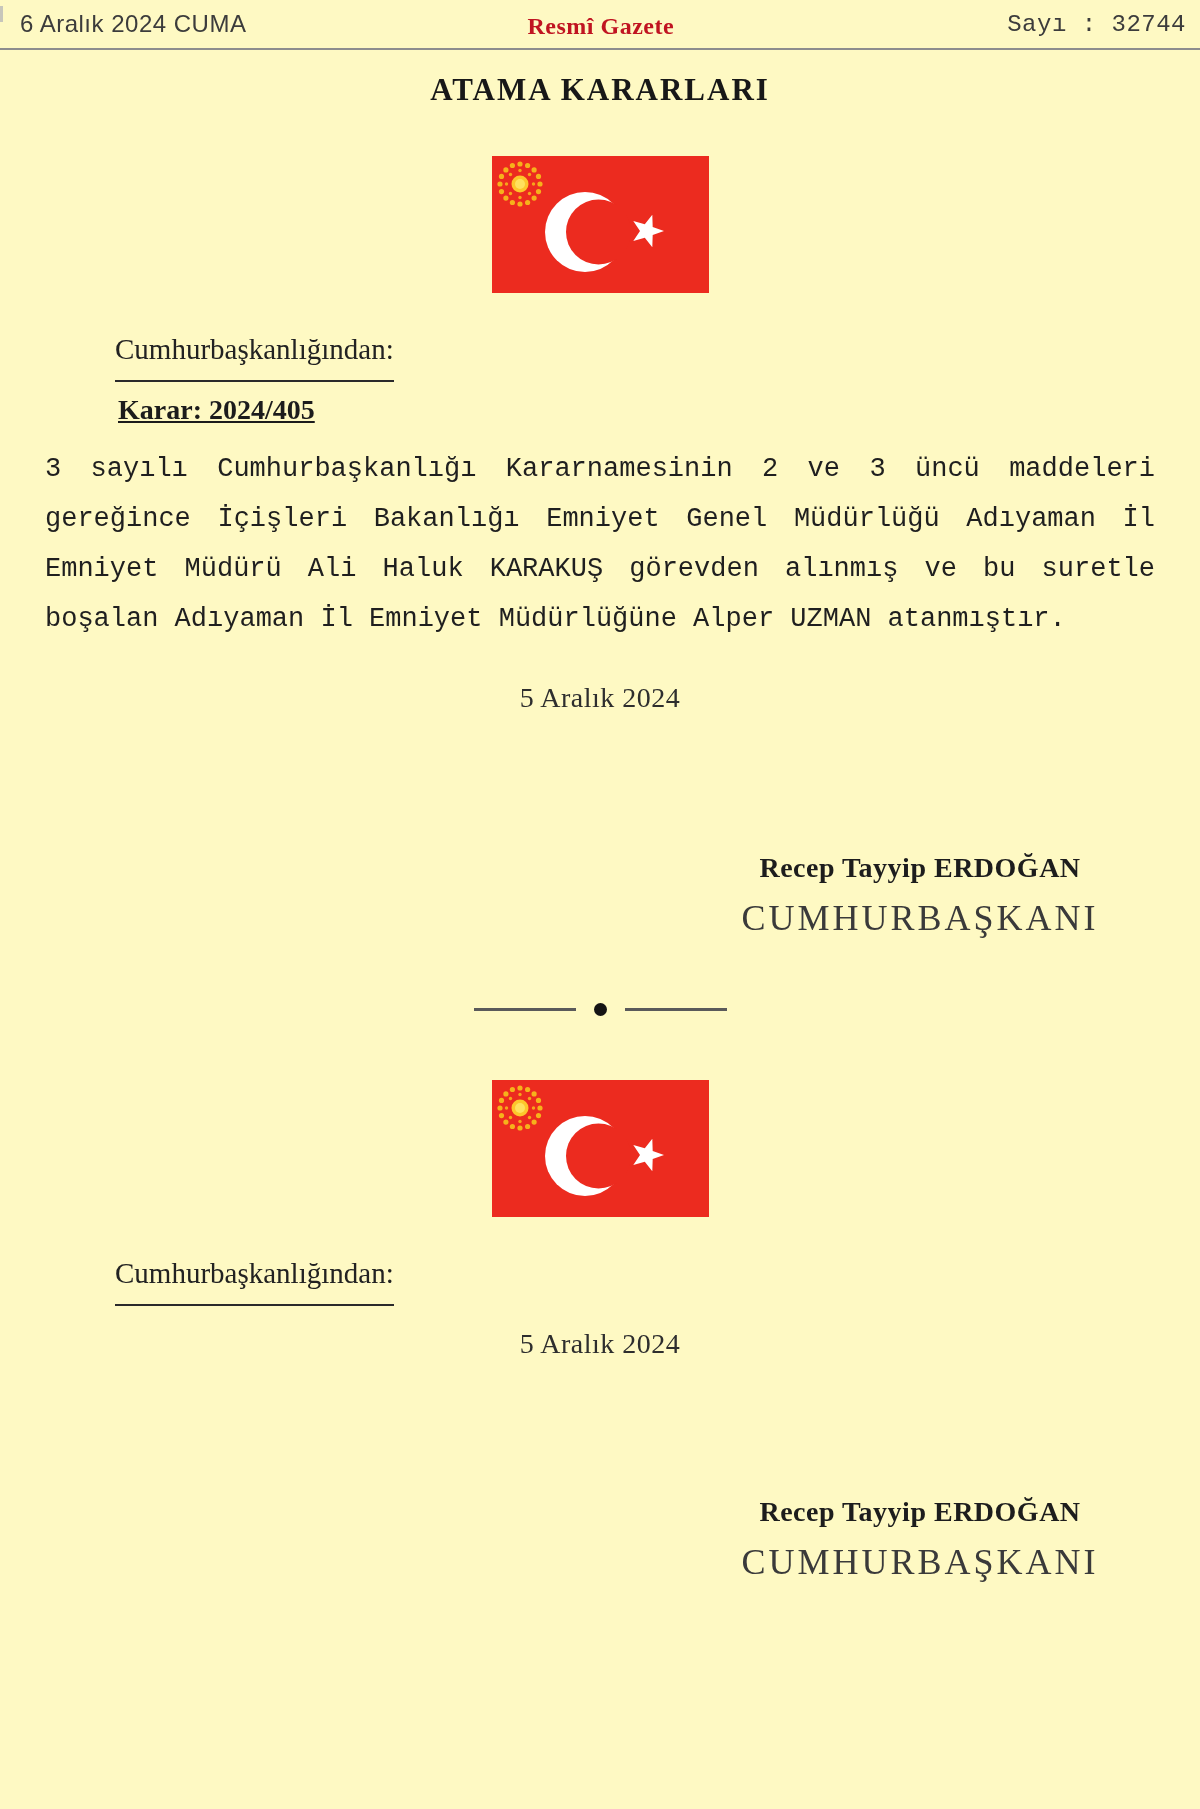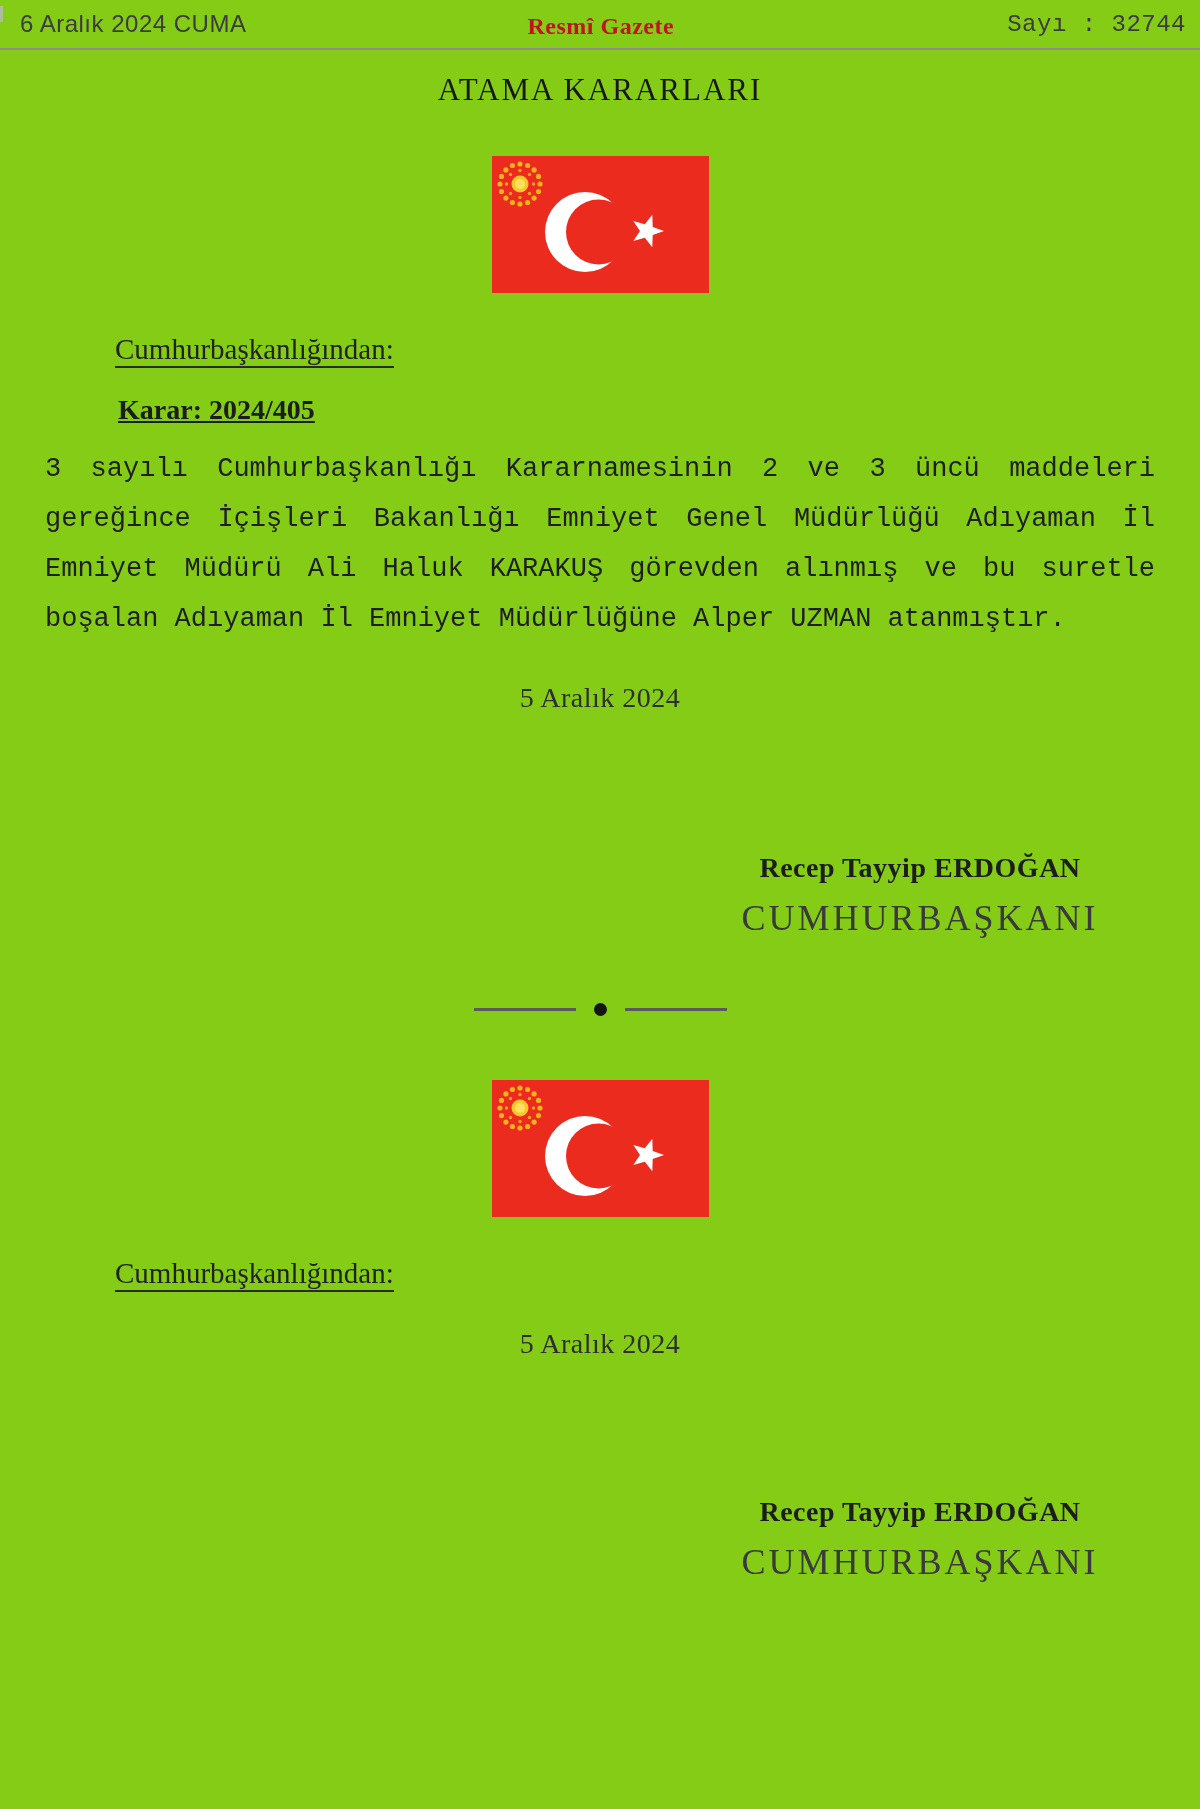--- a/index.html
+++ b/index.html
@@ -1,20 +1,20 @@
 <!DOCTYPE html>
 <html lang="tr"><head>
 <meta charset="utf-8">
 <style>
   html,body{margin:0;padding:0;background:#ffffff;}
   .page{
     position:relative;
     width:1200px;height:1809px;
     margin:0 auto;
-    background:#84cc16;
+    background:#fef9c3;
     font-family:"Liberation Serif", serif;
     color:#1a1a1a;
     overflow:hidden;
   }
   
   .scan-artifact{
     position:absolute;left:0;top:6px;width:3px;height:16px;
     background:#b9b9b9;opacity:.8;
   }
 
@@ -36,38 +36,38 @@
   }
   .masthead .issue{
     font-family:Liberation Mono, monospace;
     font-size:24px;color:#3c3c3c;letter-spacing:.5px;
   }
 
   
   .doc-title{
     margin:22px 0 0 0;
     text-align:center;
-    font-size:31px;font-weight:normal;letter-spacing:2px;
+    font-size:31px;font-weight:bold;letter-spacing:2px;
     color:#181818;
   }
 
   
   .flagwrap{display:flex;justify-content:center;}
   .flagwrap.first{margin-top:48px;}
   .flagwrap.second{margin-top:64px;}
   .flag-svg{display:block;width:217px;height:137px;}
 
   
   .authority{
     margin:40px 0 0 115px;
     font-size:29px;font-weight:normal;color:#222222;
     display:block;
   }
   .authority span{
-    border-bottom:2px solid #2a2a2a;padding-bottom:1px;
+    border-bottom:2px solid #2a2a2a;padding-bottom:15px;
   }
   .karar{
     margin:28px 0 0 118px;
     font-size:28px;font-weight:bold;color:#1c1c1c;text-decoration:underline;
   }
   .body-par{
     margin:18px 45px 0 45px;
     font-size:27px;line-height:50px;
     text-align:justify;color:#1f1f1f;font-family:Liberation Mono, monospace;
   }

